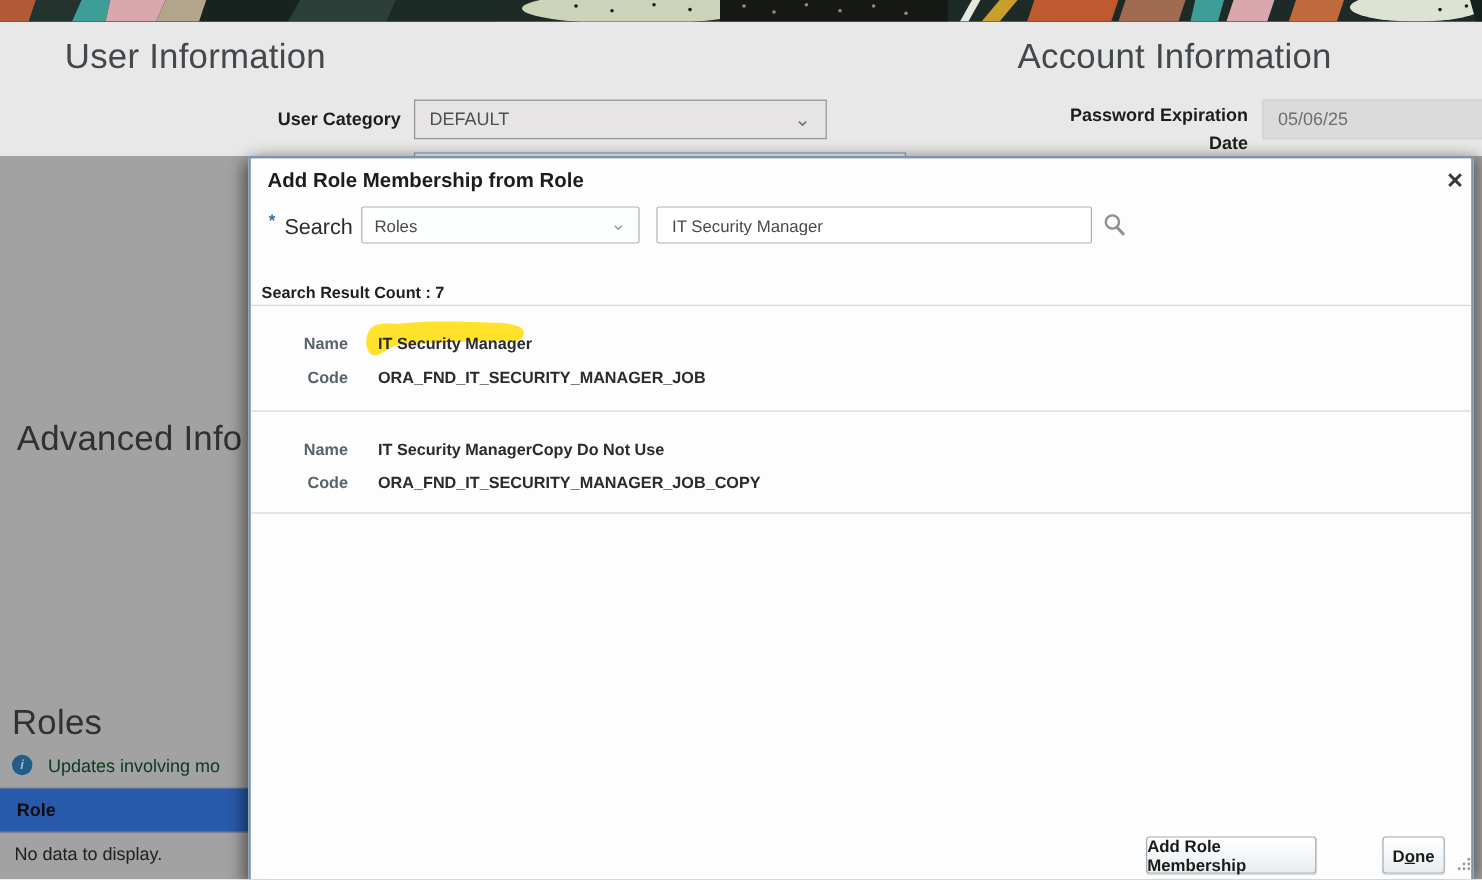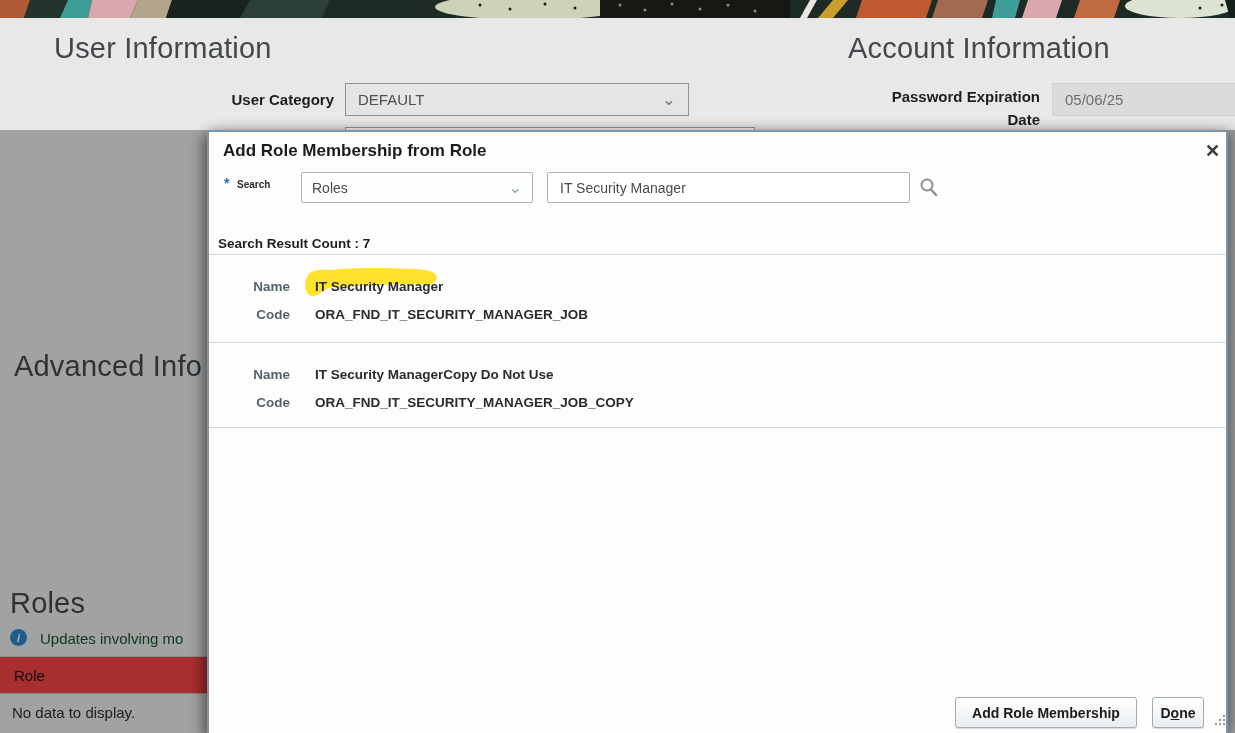--- a/index.html
+++ b/index.html
@@ -41,39 +41,39 @@
 
   
   .info-icon {
     width:17px; height:17px; border-radius:50%; background:#2e86c8;
     color:#ffffff; font-size:11px; font-weight:bold;
     display:flex; align-items:center; justify-content:center; font-style:italic;
   }
   .divider-left { background:#c9c9c9; height:1px; }
   #role-header-band {
     left:0; top:657px; width:207px; height:37px;
-    background:#ef4444; border-bottom:1px solid #c2c2c2;
+    background:#3b82f6; border-bottom:1px solid #c2c2c2;
     display:flex; align-items:center; padding-left:14px;
-    font-size:15px; font-weight:normal; color:#141414;
+    font-size:15px; font-weight:bold; color:#141414;
   }
 
   
   #modal {
     left:207px; top:130px; width:1021px; height:603px;
     background:#fdfdfd; border:2px solid #7d95a8; border-bottom:none;
     box-shadow:-5px 5px 12px rgba(0,0,0,0.40), 5px 0 12px rgba(0,0,0,0.30);
     z-index:10;
   }
   #modal .abs { position:absolute; }
   .modal-title { font-size:17px; font-weight:bold; color:#1c1c1c; }
   .close-x {
     font-size:18px; font-weight:bold; color:#3a3a3a; cursor:pointer; line-height:1;
   }
   .req-star { color:#2f6db5; font-weight:bold; font-size:14px; }
-  .search-label { font-size:10px; font-weight:bold; color:#2b2b2b; }
+  .search-label { font-size:18px; font-weight:normal; color:#2b2b2b; }
   .m-select {
     border:1px solid #a9b2ba; border-radius:2px; background:#fdfefe;
     display:flex; align-items:center; padding:0 10px;
     font-size:14px; color:#4a4a4a;
   }
   .m-select .chev { margin-left:auto; color:#9aa7b2; font-size:16px; line-height:1; }
   .m-input {
     border:1px solid #a9b2ba; border-radius:2px; background:#ffffff;
     font-size:14px; color:#4a4a4a; padding:0 12px; outline:none;
     font-family:"Liberation Sans", sans-serif;
@@ -212,21 +212,21 @@
 
     <div class="abs m-hr" style="top:210px;"></div>
 
     <div class="abs res-label" style="left:30px; top:235px;">Name</div>
     <div class="abs res-value" style="left:106px; top:235px;">IT Security ManagerCopy Do Not Use</div>
     <div class="abs res-label" style="left:30px; top:263px;">Code</div>
     <div class="abs res-value" style="left:106px; top:263px;">ORA_FND_IT_SECURITY_MANAGER_JOB_COPY</div>
 
     <div class="abs m-hr" style="top:295px;"></div>
 
-    <div class="abs m-btn" style="left:746px; top:565px; width:182px; height:31px;">
+    <div class="abs m-btn" style="left:746px; top:565px; width:142px; height:31px;">
       <span>Add Role Membership</span>
     </div>
 
     <div class="abs m-btn" style="left:943px; top:565px; width:52px; height:31px;">
       <span>D</span>
         <span class="underline">o</span>
         <span>ne</span>
     </div>
 
     <svg class="abs" style="left:1004px; top:581px;" width="14" height="15" viewBox="0 0 14 15">

